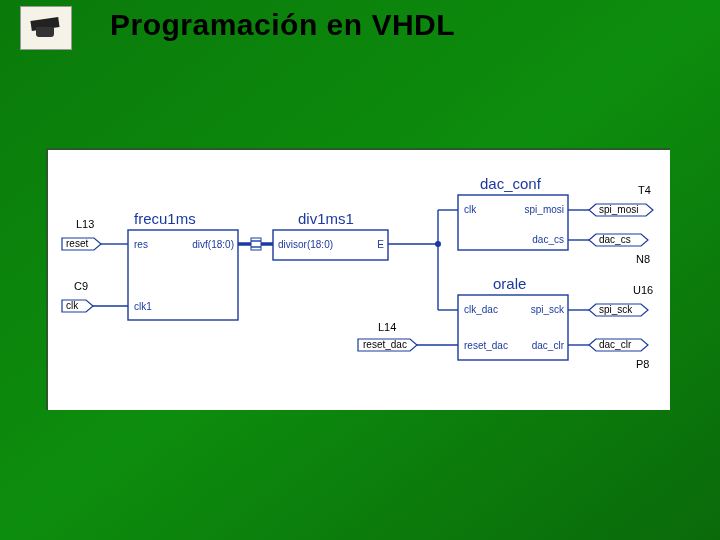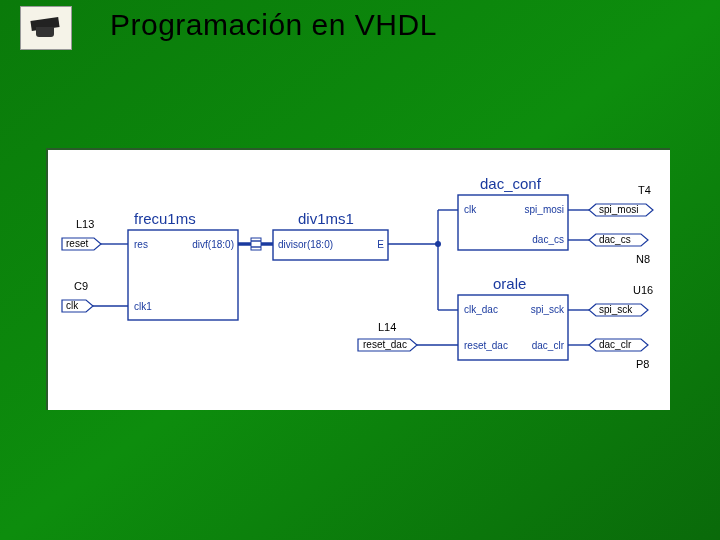--- a/index.html
+++ b/index.html
@@ -45,21 +45,21 @@
     top: 10px;
     left: 5px;
     border-radius: 0 0 3px 3px;
   }
   .title {
     position: absolute;
     top: 8px;
     left: 110px;
     color: #000;
     font-size: 30px;
-    font-weight: 400;
+    font-weight: 700;
     letter-spacing: 0.5px;
   }
   .diagram-container {
     position: absolute;
     top: 148px;
     left: 46px;
     width: 622px;
     height: 260px;
     background: #fff;
     border-top: 2px solid #2a5a2a;

